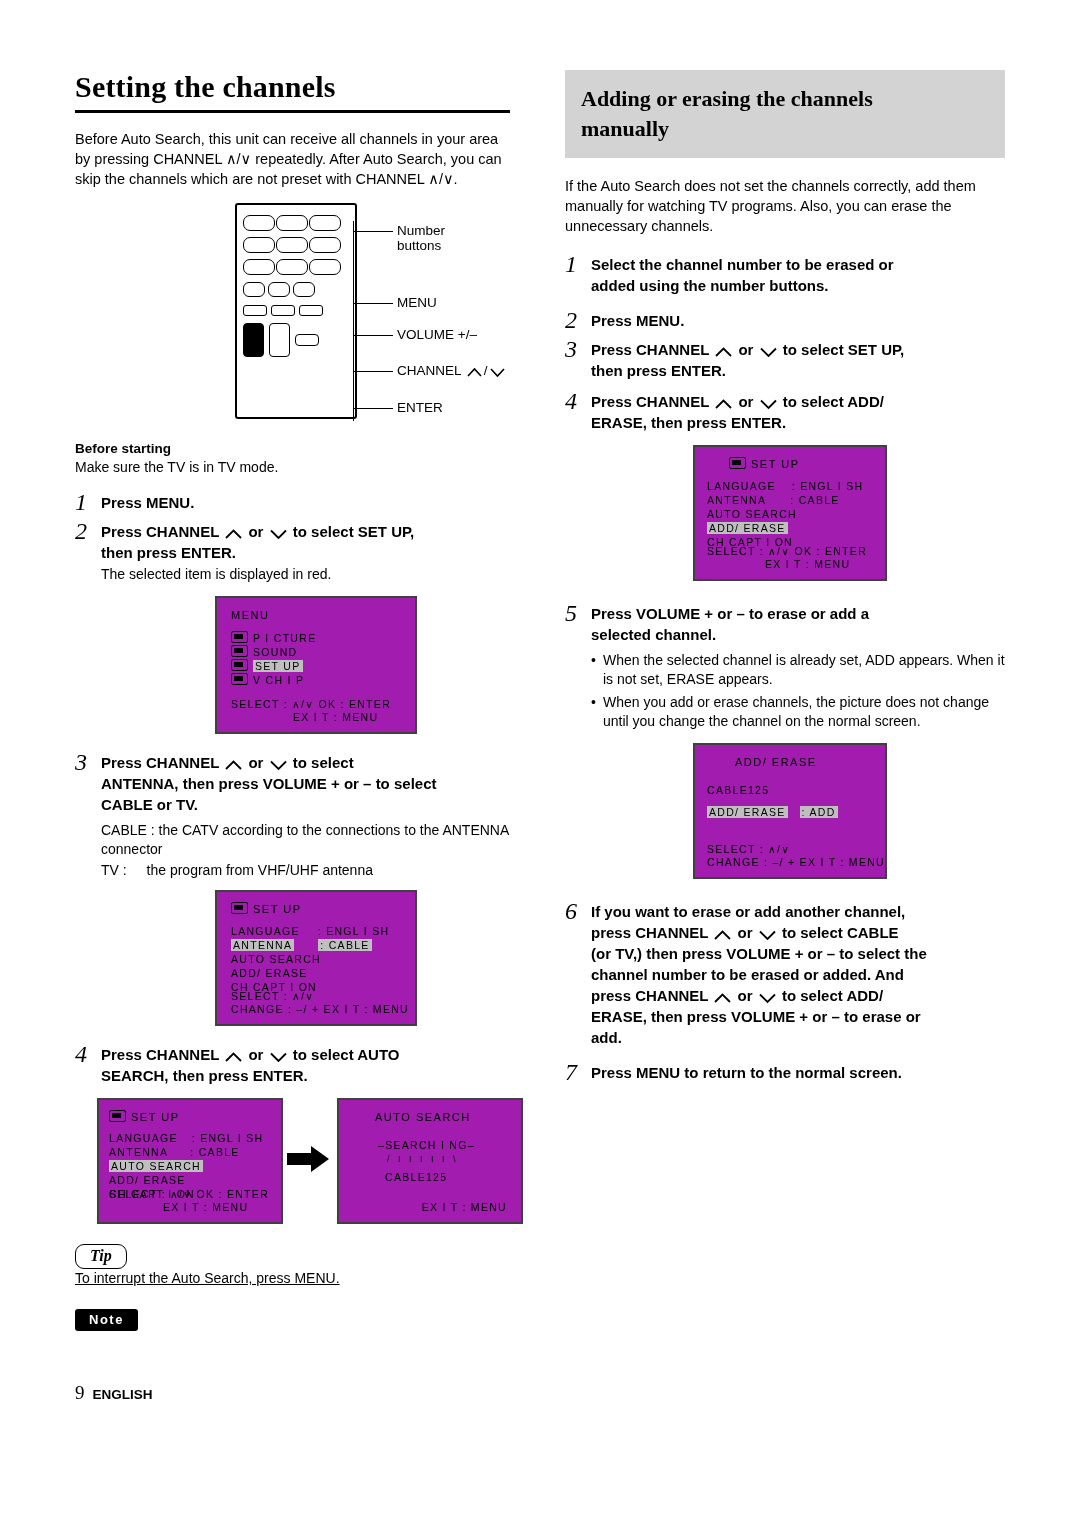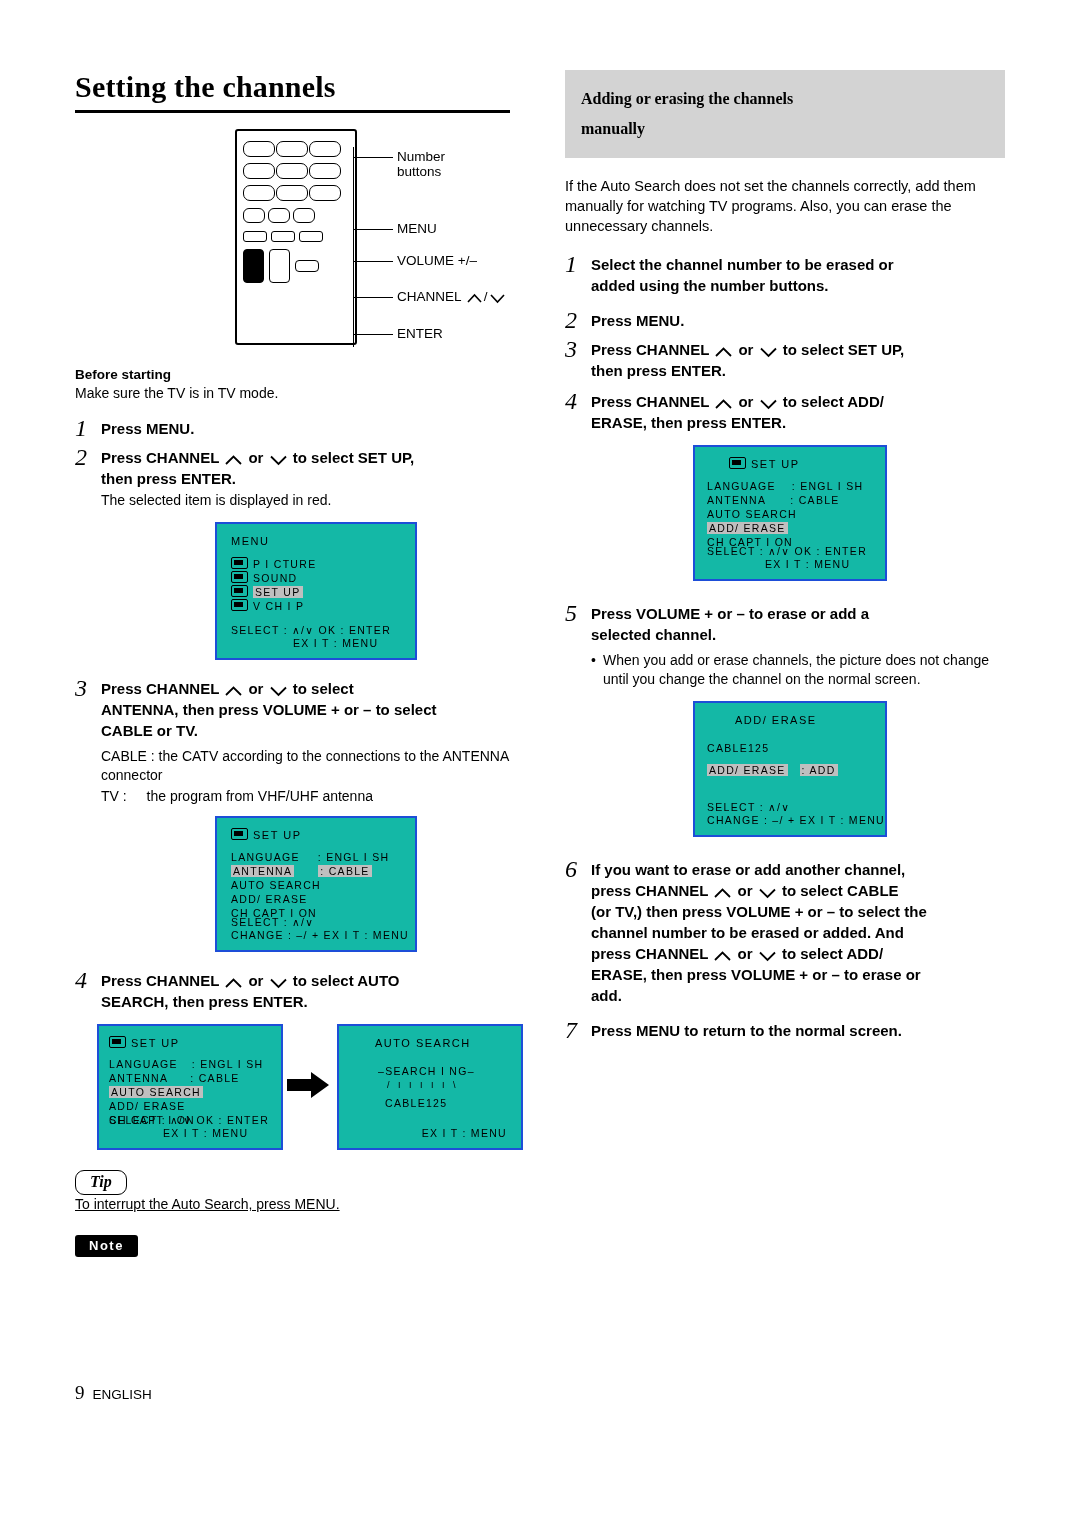--- a/index.html
+++ b/index.html
@@ -43,21 +43,21 @@
     letter-spacing: 0.2px;
   }
   .title-rule {
     border-bottom: 3px solid #000;
     margin-bottom: 16px;
     width: 435px;
   }
   .gray-head {
     background: #d3d3d3;
     font-family: "Liberation Serif", serif;
-    font-size: 16px;
+    font-size: 22px;
     font-weight: bold;
     line-height: 30px;
     padding: 14px 16px 14px 16px;
     margin: 0 0 18px 0;
     width: 408px;
     box-sizing: content-box;
   }
 
   p.body {
     font-size: 14.5px;
@@ -174,22 +174,22 @@
   }
 
   .before-start {
     font-size: 13.5px;
     font-weight: bold;
     margin: 8px 0 2px 0;
   }
 
   
   .osd {
-    border: 2px solid #1d4ed8;
-    background: #14b8a6;
+    border: 2px solid #404040;
+    background: #a21caf;
     position: relative;
     font-size: 10.5px;
     letter-spacing: 1.3px;
     font-family: "Liberation Sans", sans-serif;
     text-decoration: underline;
   }
   .osd .osd-title {
     font-size: 11px;
     letter-spacing: 1.5px;
   }
@@ -251,21 +251,21 @@
     left: 75px;
     bottom: 32px;
     font-size: 14px;
   }
   .footer .pg {
     font-family: "Liberation Serif", serif;
     font-size: 19px;
     margin-right: 8px;
   }
   .footer .en {
-    font-weight: normal;
+    font-weight: bold;
     font-size: 13.5px;
   }
   ul.bullets {
     margin: 6px 0 0 0;
     padding-left: 0;
     list-style: none;
   }
   ul.bullets li {
     font-size: 14px;
     line-height: 19px;
@@ -283,20 +283,21 @@
 </head>
 <body>
 
 <div class="page">
 
   <div class="col-left">
 
     <h1 class="main-title">Setting the channels</h1>
     <div class="title-rule"></div>
 
+    <p class="body">Before Auto Search, this unit can receive all channels in your area by pressing CHANNEL ∧/∨ repeatedly. After Auto Search, you can skip the channels which are not preset with CHANNEL ∧/∨.</p>
 
     <div class="remote-wrap">
       <div class="remote-body">
         <div class="remote-inner">
           <div class="btn-grid">
             <div class="rbtn"></div>
             <div class="rbtn"></div>
             <div class="rbtn"></div>
             <div class="rbtn"></div>
             <div class="rbtn"></div>
@@ -516,20 +517,21 @@
       <div class="osd-foot" style="left:12px;">
         <div>SELECT :  ∧/∨     OK : ENTER</div>
         <div style="margin-left:58px;">EX I T : MENU</div>
       </div>
     </div>
 
     <div class="step" style="margin-top:22px;">
       <span class="num">5</span>
       <div class="heading">Press VOLUME + or – to erase or add a<br>selected channel.</div>
       <ul class="bullets">
+        <li>When the selected channel is already set, ADD appears. When it is not set, ERASE appears.</li>
         <li>When you add or erase channels, the picture does not change until you change the channel on the normal screen.</li>
       </ul>
     </div>
 
     <div class="osd" style="width:190px; height:132px; margin:12px 0 0 128px;">
       <div class="osd-inner" style="left:12px;">
         <div class="osd-row osd-title" style="margin-bottom:14px; margin-left:28px;">ADD/ ERASE</div>
         <div class="osd-row" style="margin-bottom:8px;">CABLE125</div>
         <div class="osd-row"><span class="hl">ADD/ ERASE</span><span class="hl" style="margin-left:12px;">: ADD</span></div>
       </div>

